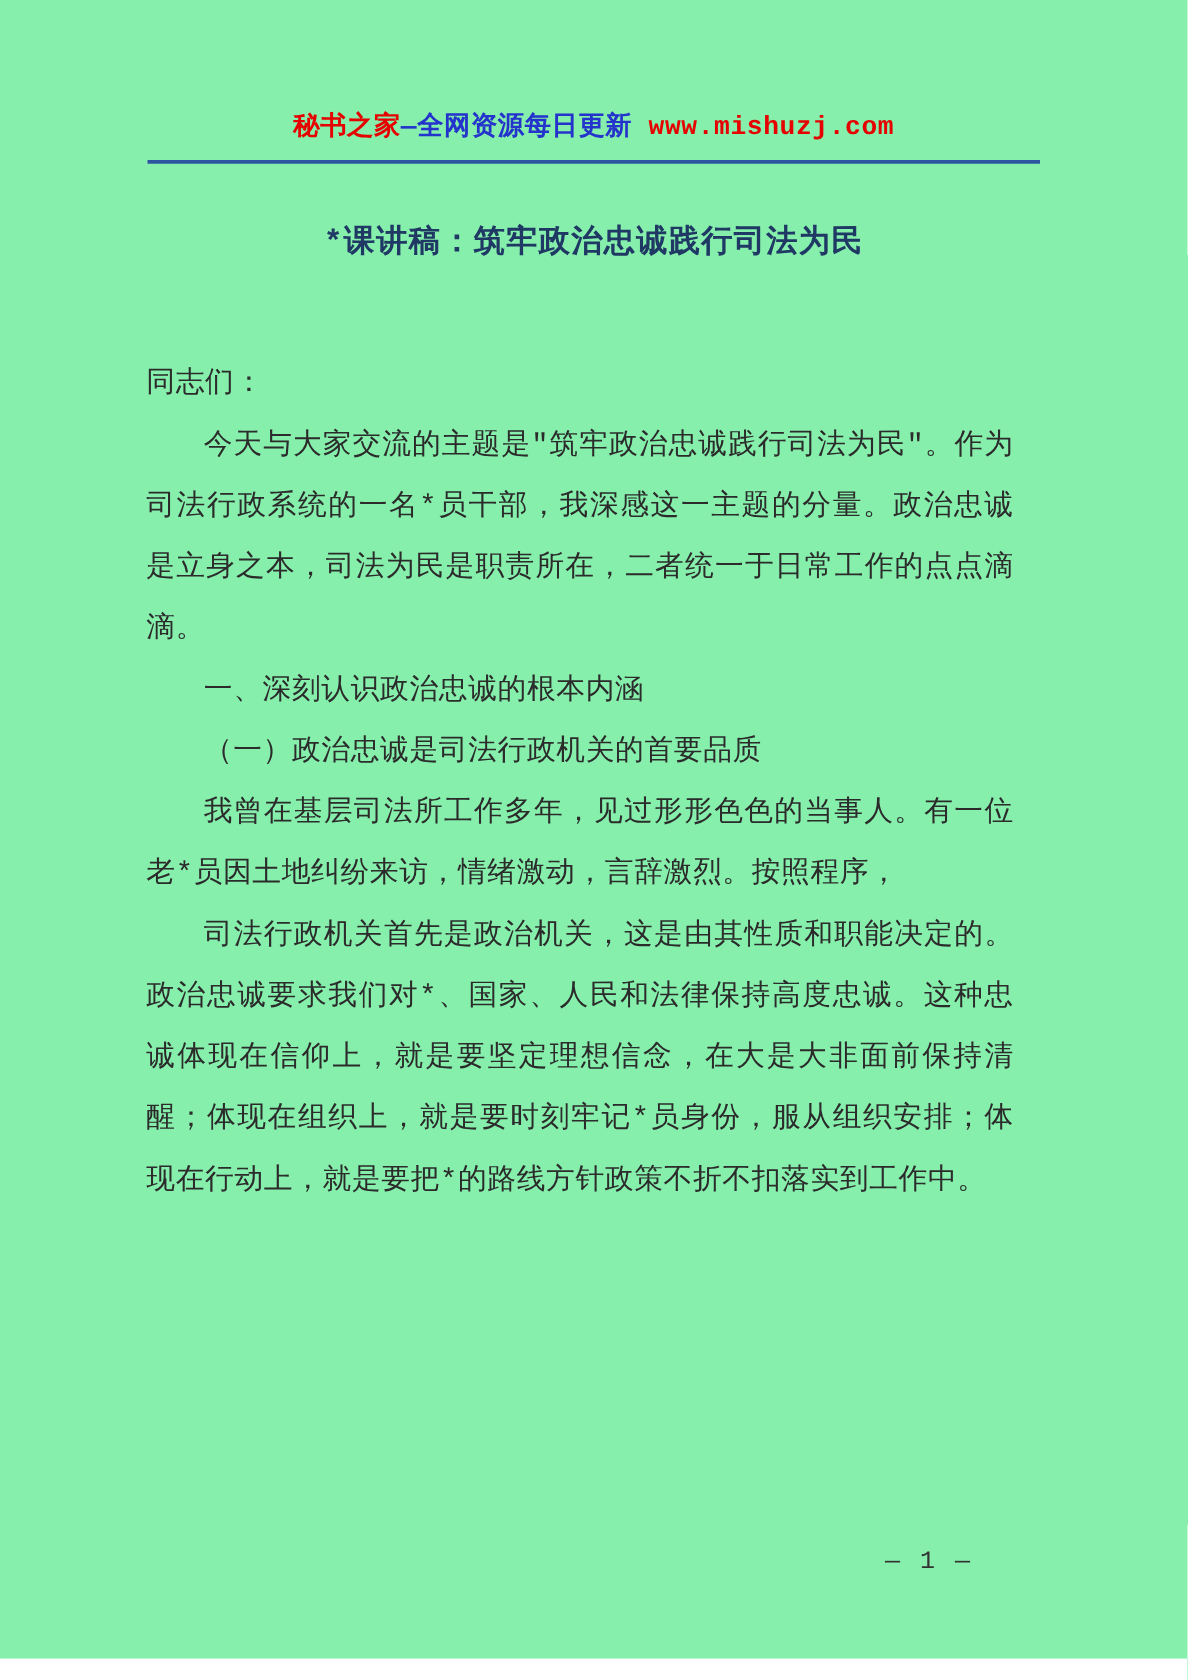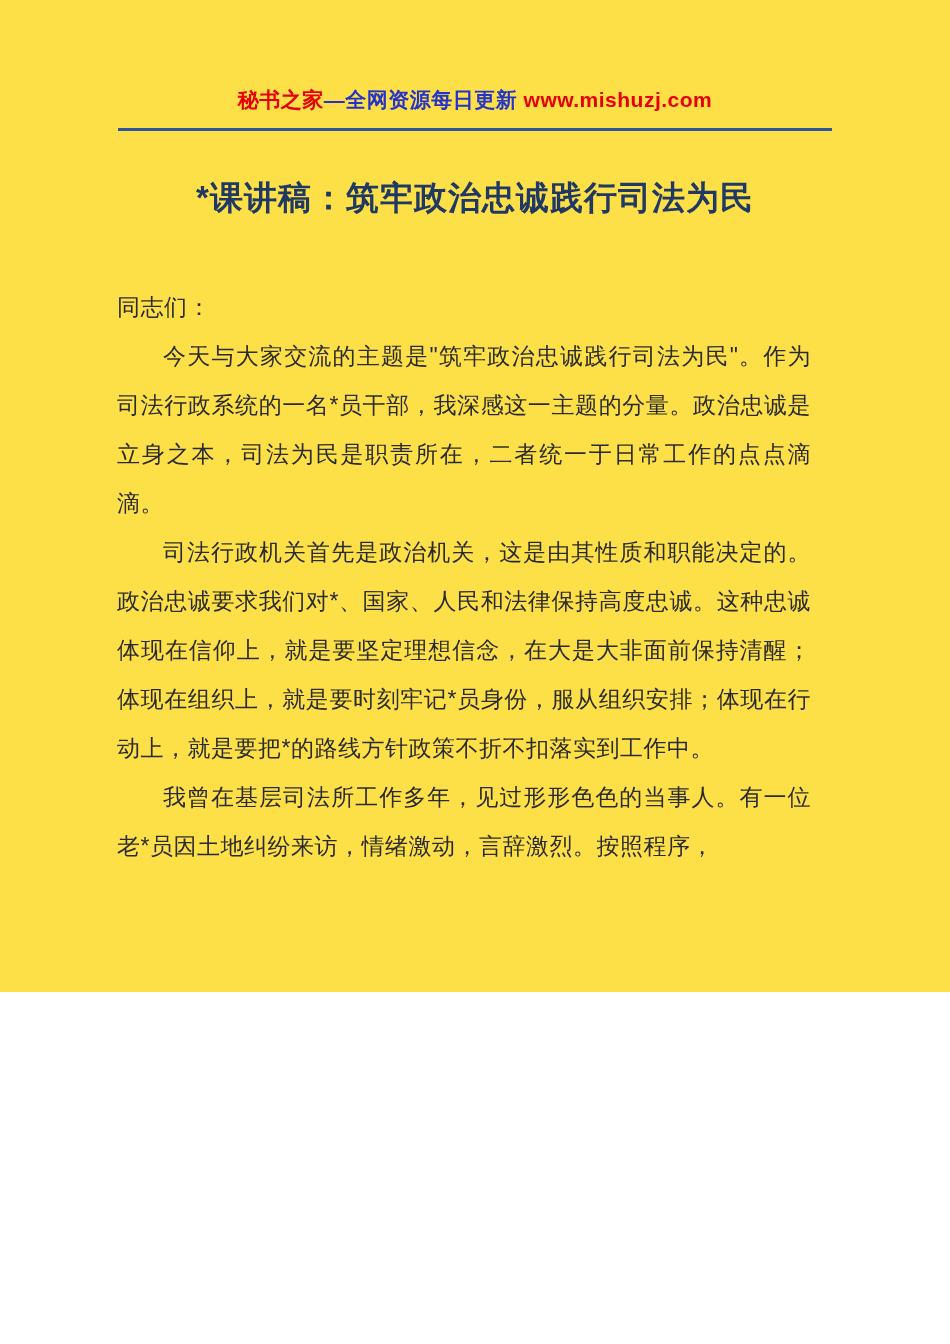--- a/index.html
+++ b/index.html
@@ -4,23 +4,23 @@
   <style>
     * { box-sizing: border-box; }
     html, body {
       margin: 0;
       padding: 0;
       background: #ffffff;
     }
     .page {
       position: relative;
       width: 950px;
-      height: 992px;
-      background: #fde047;
-      font-family: Liberation Sans, sans-serif;
+      height: 1327px;
+      background: #86efac;
+      font-family: Liberation Mono, monospace;
       overflow: hidden;
     }
     .header {
       position: absolute;
       top: 86px;
       left: 118px;
       width: 714px;
       text-align: center;
       font-size: 21px;
       font-weight: bold;
@@ -38,21 +38,21 @@
       height: 3px;
       background: #2d55a0;
     }
     .title {
       position: absolute;
       top: 176px;
       left: 60px;
       width: 830px;
       margin: 0;
       text-align: center;
-      font-size: 33px;
+      font-size: 25px;
       font-weight: bold;
       color: #1f3864;
       letter-spacing: 1px;
     }
     .content {
       position: absolute;
       top: 283px;
       left: 117px;
       width: 694px;
       font-size: 23px;
@@ -82,19 +82,21 @@
 
   <div class="header"><span class="brand">秘书之家</span><span class="tagline">—全网资源每日更新 </span><span class="url">www.mishuzj.com</span></div>
 
   <div class="header-rule"></div>
 
   <h1 class="title">*课讲稿：筑牢政治忠诚践行司法为民</h1>
 
   <div class="content">
     <p class="para no-indent">同志们：</p>
     <p class="para">今天与大家交流的主题是"筑牢政治忠诚践行司法为民"。作为司法行政系统的一名*员干部，我深感这一主题的分量。政治忠诚是立身之本，司法为民是职责所在，二者统一于日常工作的点点滴滴。</p>
+    <p class="para">一、深刻认识政治忠诚的根本内涵</p>
+    <p class="para">（一）政治忠诚是司法行政机关的首要品质</p>
+    <p class="para">我曾在基层司法所工作多年，见过形形色色的当事人。有一位老*员因土地纠纷来访，情绪激动，言辞激烈。按照程序，</p>
     <p class="para">司法行政机关首先是政治机关，这是由其性质和职能决定的。政治忠诚要求我们对*、国家、人民和法律保持高度忠诚。这种忠诚体现在信仰上，就是要坚定理想信念，在大是大非面前保持清醒；体现在组织上，就是要时刻牢记*员身份，服从组织安排；体现在行动上，就是要把*的路线方针政策不折不扣落实到工作中。</p>
-    <p class="para">我曾在基层司法所工作多年，见过形形色色的当事人。有一位老*员因土地纠纷来访，情绪激动，言辞激烈。按照程序，</p>
   </div>
 
   <div class="footer">— 1 —</div>
 
 </div>
 
 </body></html>

